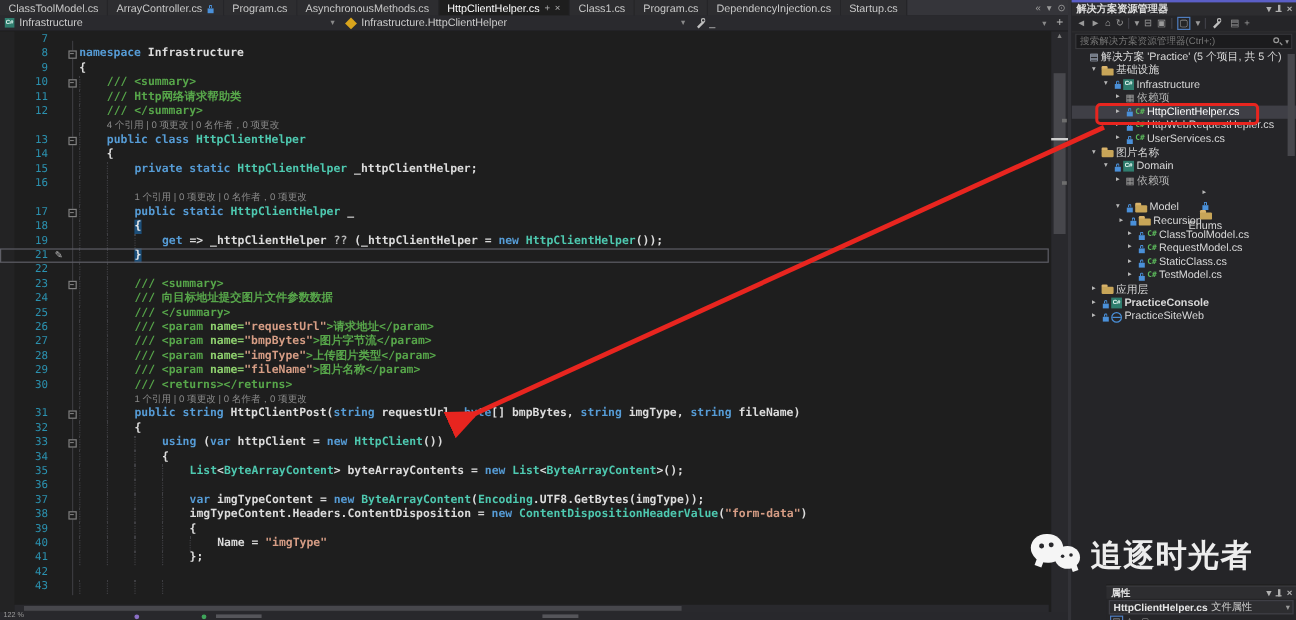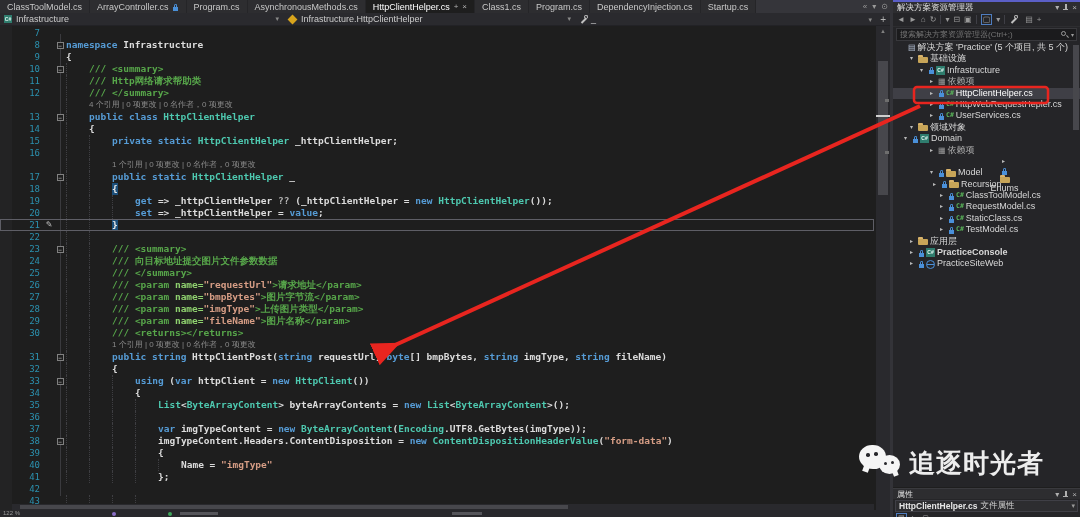--- a/index.html
+++ b/index.html
@@ -57,21 +57,21 @@
   .status{height:7px;background:#28282c;position:relative;font-size:6px;color:#9a9a9a;flex:none;}
   .status .zoomtxt{position:absolute;left:3px;top:0;line-height:7px;}
   .dot{position:absolute;top:2px;width:4px;height:4px;border-radius:50%;}
   .dot.purple{left:112px;background:#8b6fc7;}
   .dot.green{left:168px;background:#3fa45b;}
   .frag{position:absolute;top:2px;height:3px;background:#55555a;}
   
   #splitter{width:3px;background:#333338;height:517px;flex:none;}
   
   #sidebar{width:187px;height:517px;background:#252528;display:flex;flex-direction:column;position:relative;flex:none;}
-  .panel-title{height:13px;background:#2d2d30;border-top:2px solid #5b5fc7;display:flex;padding:0 4px;font-size:8.5px;color:#e0e0e0;position:relative;flex:none;}
+  .panel-title{height:13px;background:#2d2d30;border-top:2px solid #5b5fc7;display:flex;padding:0 4px;font-size:8.5px;color:#e0e0e0;position:relative;flex:none;font-weight:bold;}
   .panel-title .ticons{position:absolute;right:3px;top:0;height:11px;display:flex;align-items:center;gap:4px;color:#b0b0b0;font-size:8px;}
   .pin-ico{display:inline-block;position:relative;width:5px;height:8px;}
   .pin-ico i{position:absolute;left:2px;top:0;width:1.5px;height:6px;background:#b0b0b0;}
   .pin-ico b{position:absolute;left:0;top:5px;width:5px;height:1.5px;background:#b0b0b0;}
   .se-toolbar{height:14px;display:flex;align-items:center;gap:4px;padding:0 4px;color:#9a9a9a;font-size:8px;border-bottom:1px solid #2d2d30;flex:none;}
   .se-toolbar .sep{width:1px;height:9px;background:#3f3f46;}
   .se-toolbar .boxed{border:1px solid #4f7dbf;padding:0 1px;}
   .searchbox{height:13px;margin:1px 3px;background:#1b1b1d;border:1px solid #38383c;display:flex;align-items:center;flex:none;}
   .searchbox input{flex:1;background:transparent;border:none;outline:none;color:#9a9a9a;font-size:8px;padding:0 3px;font-family:"Liberation Sans",sans-serif;}
   .mag{position:relative;width:9px;height:9px;margin-right:2px;flex:none;}
@@ -101,21 +101,21 @@
   
   .watermark{position:absolute;left:-36px;top:443px;display:flex;align-items:center;z-index:5;}
   .wc-logo{position:relative;width:48px;height:40px;}
   .wc-b1{position:absolute;left:2px;top:2px;width:27px;height:24px;background:#f5f5f5;border-radius:50% 50% 46% 54%;}
   .wc-b1:after{content:"";position:absolute;left:4px;bottom:-3px;width:6px;height:6px;background:#f5f5f5;transform:rotate(20deg);}
   .wc-b2{position:absolute;left:22px;top:12px;width:21px;height:19px;background:#f5f5f5;border-radius:50%;}
   .wc-b2:after{content:"";position:absolute;right:2px;bottom:-2px;width:5px;height:5px;background:#f5f5f5;transform:rotate(-20deg);}
   .wc-eye{position:absolute;width:3.5px;height:3.5px;border-radius:50%;background:#28282c;z-index:2;}
   .wm-text{font-size:26px;color:#ededed;font-weight:600;letter-spacing:1px;margin-left:4px;}
   
-  .props{flex:none;height:30px;border-top:1px solid #1e1e1e;background:#252528;position:relative;z-index:6;}
+  .props{flex:none;height:30px;border-top:1px solid #1e1e1e;background:#252528;position:relative;z-index:6;margin-left:29px;}
   .props .panel-title{border-top:1px solid #3a3a3e;height:11px;font-size:8px;}
   .props-combo{height:12px;margin:1px 2px;background:#2d2d30;border:1px solid #3f3f46;display:flex;align-items:center;padding:0 3px;font-size:8.5px;color:#e6e6e6;position:relative;}
   .props-combo .fname{font-weight:bold;}
   .props-combo .ftype{margin-left:3px;color:#cfcfcf;}
   .props-combo .caret{position:absolute;right:2px;color:#9a9a9a;font-size:7px;}
   .props-toolbar{height:9px;display:flex;align-items:center;gap:4px;padding:0 3px;color:#9a9a9a;font-size:7px;}
   .props-toolbar .boxed{border:1px solid #4f7dbf;padding:0 1px;}
   
   #anno{position:absolute;inset:0;z-index:60;pointer-events:none;}
 </style>
@@ -202,21 +202,20 @@
           <div class="row"><span class="num">12</span><span class="indic"></span><span class="foldc"></span><span class="codeline"><span class="g"></span><span class="tk-doc">/// &lt;/summary&gt;</span></span></div>
           <div class="row"><span class="num"></span><span class="indic"></span><span class="foldc"></span><span class="codeline"><span class="g"></span><span class="tk-cl">4 个引用 | 0 项更改 | 0 名作者，0 项更改</span></span></div>
           <div class="row"><span class="num">13</span><span class="indic"></span><span class="foldc"><span class="foldbox">−</span></span><span class="codeline"><span class="g"></span><span class="tk-kw">public class </span><span class="tk-type">HttpClientHelper</span></span></div>
           <div class="row"><span class="num">14</span><span class="indic"></span><span class="foldc"></span><span class="codeline"><span class="g"></span><span class="tk-pl">{</span></span></div>
           <div class="row"><span class="num">15</span><span class="indic"></span><span class="foldc"></span><span class="codeline"><span class="g"></span><span class="g"></span><span class="tk-kw">private static </span><span class="tk-type">HttpClientHelper</span><span class="tk-pl"> _httpClientHelper;</span></span></div>
           <div class="row"><span class="num">16</span><span class="indic"></span><span class="foldc"></span><span class="codeline"><span class="g"></span><span class="g"></span></span></div>
           <div class="row"><span class="num"></span><span class="indic"></span><span class="foldc"></span><span class="codeline"><span class="g"></span><span class="g"></span><span class="tk-cl">1 个引用 | 0 项更改 | 0 名作者，0 项更改</span></span></div>
           <div class="row"><span class="num">17</span><span class="indic"></span><span class="foldc"><span class="foldbox">−</span></span><span class="codeline"><span class="g"></span><span class="g"></span><span class="tk-kw">public static </span><span class="tk-type">HttpClientHelper</span><span class="tk-pl"> _</span></span></div>
           <div class="row"><span class="num">18</span><span class="indic"></span><span class="foldc"></span><span class="codeline"><span class="g"></span><span class="g"></span><span class="tk-sel">{</span></span></div>
           <div class="row"><span class="num">19</span><span class="indic"></span><span class="foldc"></span><span class="codeline"><span class="g"></span><span class="g"></span><span class="g"></span><span class="tk-kw">get</span><span class="tk-pl"> =&gt; _httpClientHelper </span><span class="tk-op">??</span><span class="tk-pl"> (_httpClientHelper = </span><span class="tk-kw">new</span><span class="tk-pl"> </span><span class="tk-type">HttpClientHelper</span><span class="tk-pl">());</span></span></div>
-          <div class="row"><span class="num">20</span><span class="indic"></span><span class="foldc"></span><span class="codeline"><span class="g"></span><span class="g"></span><span class="g"></span><span class="tk-kw">set</span><span class="tk-pl"> =&gt; _httpClientHelper = </span><span class="tk-kw">value</span><span class="tk-pl">;</span></span></div>
           <div class="row cur"><span class="num">21</span><span class="indic">✎</span><span class="foldc"></span><span class="codeline"><span class="g"></span><span class="g"></span><span class="tk-sel">}</span></span></div>
           <div class="row"><span class="num">22</span><span class="indic"></span><span class="foldc"></span><span class="codeline"><span class="g"></span><span class="g"></span></span></div>
           <div class="row"><span class="num">23</span><span class="indic"></span><span class="foldc"><span class="foldbox">−</span></span><span class="codeline"><span class="g"></span><span class="g"></span><span class="tk-doc">/// &lt;summary&gt;</span></span></div>
           <div class="row"><span class="num">24</span><span class="indic"></span><span class="foldc"></span><span class="codeline"><span class="g"></span><span class="g"></span><span class="tk-doc">/// 向目标地址提交图片文件参数数据</span></span></div>
           <div class="row"><span class="num">25</span><span class="indic"></span><span class="foldc"></span><span class="codeline"><span class="g"></span><span class="g"></span><span class="tk-doc">/// &lt;/summary&gt;</span></span></div>
           <div class="row"><span class="num">26</span><span class="indic"></span><span class="foldc"></span><span class="codeline"><span class="g"></span><span class="g"></span><span class="tk-doc">/// &lt;param </span><span class="tk-attr">name=</span><span class="tk-str">"requestUrl"</span><span class="tk-doc">&gt;请求地址&lt;/param&gt;</span></span></div>
           <div class="row"><span class="num">27</span><span class="indic"></span><span class="foldc"></span><span class="codeline"><span class="g"></span><span class="g"></span><span class="tk-doc">/// &lt;param </span><span class="tk-attr">name=</span><span class="tk-str">"bmpBytes"</span><span class="tk-doc">&gt;图片字节流&lt;/param&gt;</span></span></div>
           <div class="row"><span class="num">28</span><span class="indic"></span><span class="foldc"></span><span class="codeline"><span class="g"></span><span class="g"></span><span class="tk-doc">/// &lt;param </span><span class="tk-attr">name=</span><span class="tk-str">"imgType"</span><span class="tk-doc">&gt;上传图片类型&lt;/param&gt;</span></span></div>
           <div class="row"><span class="num">29</span><span class="indic"></span><span class="foldc"></span><span class="codeline"><span class="g"></span><span class="g"></span><span class="tk-doc">/// &lt;param </span><span class="tk-attr">name=</span><span class="tk-str">"fileName"</span><span class="tk-doc">&gt;图片名称&lt;/param&gt;</span></span></div>
           <div class="row"><span class="num">30</span><span class="indic"></span><span class="foldc"></span><span class="codeline"><span class="g"></span><span class="g"></span><span class="tk-doc">/// &lt;returns&gt;&lt;/returns&gt;</span></span></div>
@@ -352,23 +351,23 @@
           </span>
           <span class="ic ic-csfile">C#</span>
           <span class="lbl">UserServices.cs</span>
         </div>
         <div class="trow" style="padding-left: 14px;">
           <span class="exp">▾</span>
           <span class="ic ic-folder">
             <b></b>
             <i></i>
           </span>
-          <span class="lbl">领域对象</span>
-        </div>
-        <div class="trow" style="padding-left: 8px;">
+          <span class="lbl">图片名称</span>
+        </div>
+        <div class="trow" style="padding-left: 24px;">
           <span class="exp">▾</span>
           <span class="ic ic-lock">
             <i></i>
             <b></b>
           </span>
           <span class="ic ic-csproj">C#</span>
           <span class="lbl">Domain</span>
         </div>
         <div class="trow dim" style="padding-left: 34px;">
           <span class="exp">▸</span>

